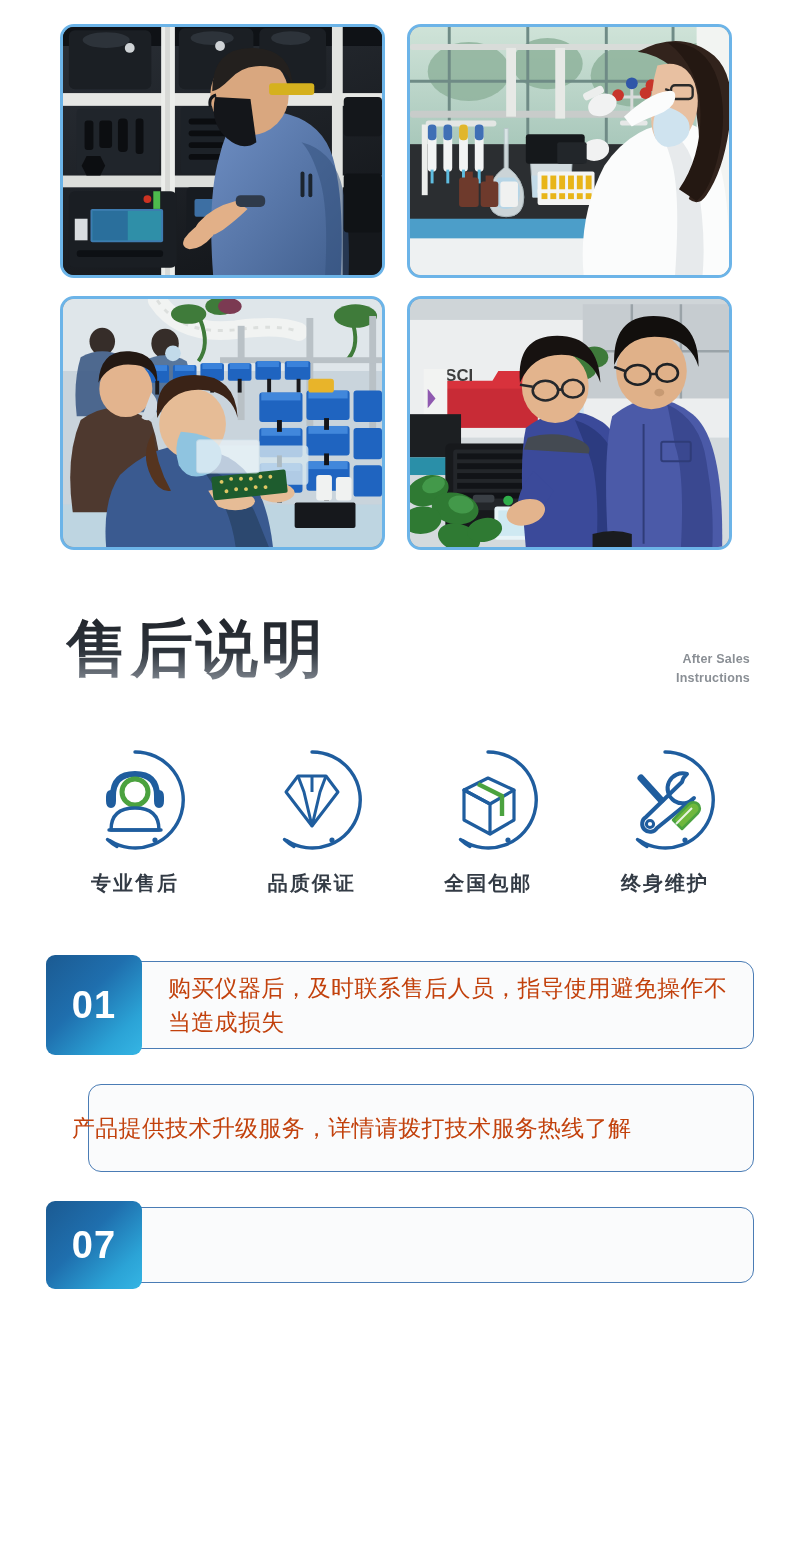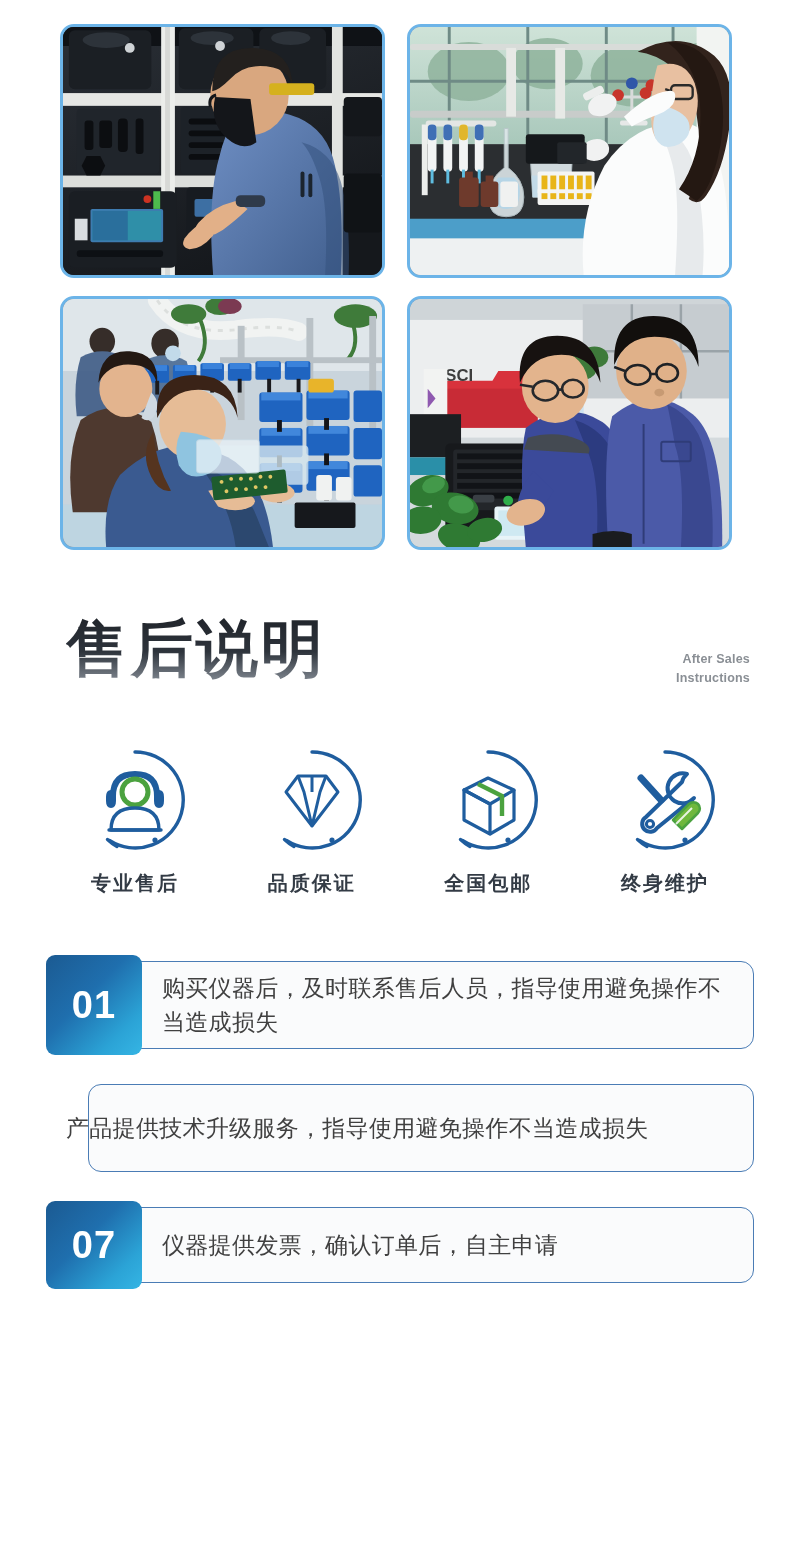--- a/index.html
+++ b/index.html
@@ -160,24 +160,24 @@
     letter-spacing: 1px;
     font-family: "Liberation Sans", "DejaVu Sans", sans-serif;
   }
 
   .note-text {
     position: relative;
     z-index: 2;
     flex: 1 1 auto;
     display: flex;
     align-items: center;
-    padding: 14px 24px 14px 20px;
+    padding: 14px 24px 14px 26px;
     font-size: 23px;
     line-height: 1.48;
-    color: #404040;
+    color: #c2410c;
     font-weight: 500;
     letter-spacing: 0.3px;
   }
 
   .note-row.h2 { height: 100px; }
   .note-row.h1 { height: 88px; }
 </style>
 </head>
 <body>
 
@@ -710,24 +710,23 @@
 
     <div class="note-row h2">
       <div class="note-card"></div>
       <div class="note-badge">01</div>
       <div class="note-text">购买仪器后，及时联系售后人员，指导使用避免操作不当造成损失</div>
     </div>
 
 
     <div class="note-row h2">
       <div class="note-card"></div>
-      <div class="note-text">产品提供技术升级服务，指导使用避免操作不当造成损失</div>
+      <div class="note-text">产品提供技术升级服务，详情请拨打技术服务热线了解</div>
     </div>
 
     <div class="note-row h1">
       <div class="note-card"></div>
       <div class="note-badge">07</div>
-      <div class="note-text">仪器提供发票，确认订单后，自主申请</div>
     </div>
 
   </div>
 
 </div>
 
 </body></html>

